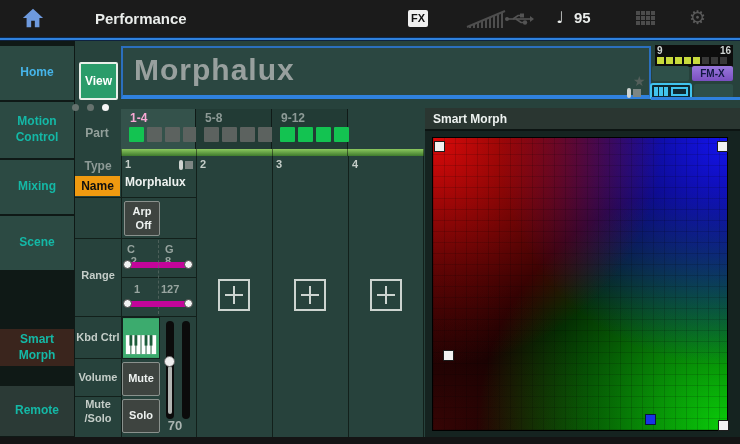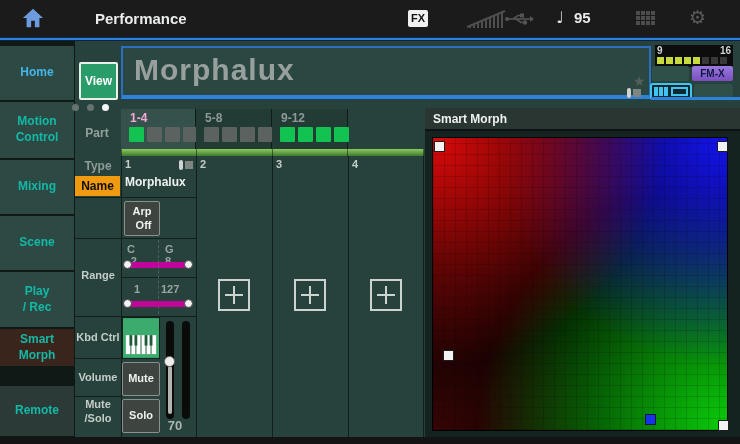--- a/index.html
+++ b/index.html
@@ -182,22 +182,20 @@
   <div class="abs gearicon">⚙</div>
   <div class="abs blueline"></div>
 
   <div class="abs mainbg"></div>
 
   <div class="abs stab active" style="top:46px;height:54px;"><span>Home</span></div>
   <div class="abs stab" style="top:102px;height:56px;"><span>Motion
 Control</span></div>
   <div class="abs stab" style="top:160px;height:54px;"><span>Mixing</span></div>
   <div class="abs stab" style="top:216px;height:54px;"><span>Scene</span></div>
-  <div class="abs stab" style="top:272px;height:55px;"><span>Play
-/ Rec</span></div>
   <div class="abs stab morph" style="top:329px;height:37px;"><span>Smart
 Morph</span></div>
   <div class="abs stab remote" style="top:386px;height:50px;"><span>Remote</span></div>
 
   <div class="abs viewbtn">View</div>
   <div class="abs dot" style="left:72px;"></div>
   <div class="abs dot" style="left:87px;"></div>
   <div class="abs dot on" style="left:102px;"></div>
 
   <div class="abs namefield"></div>

